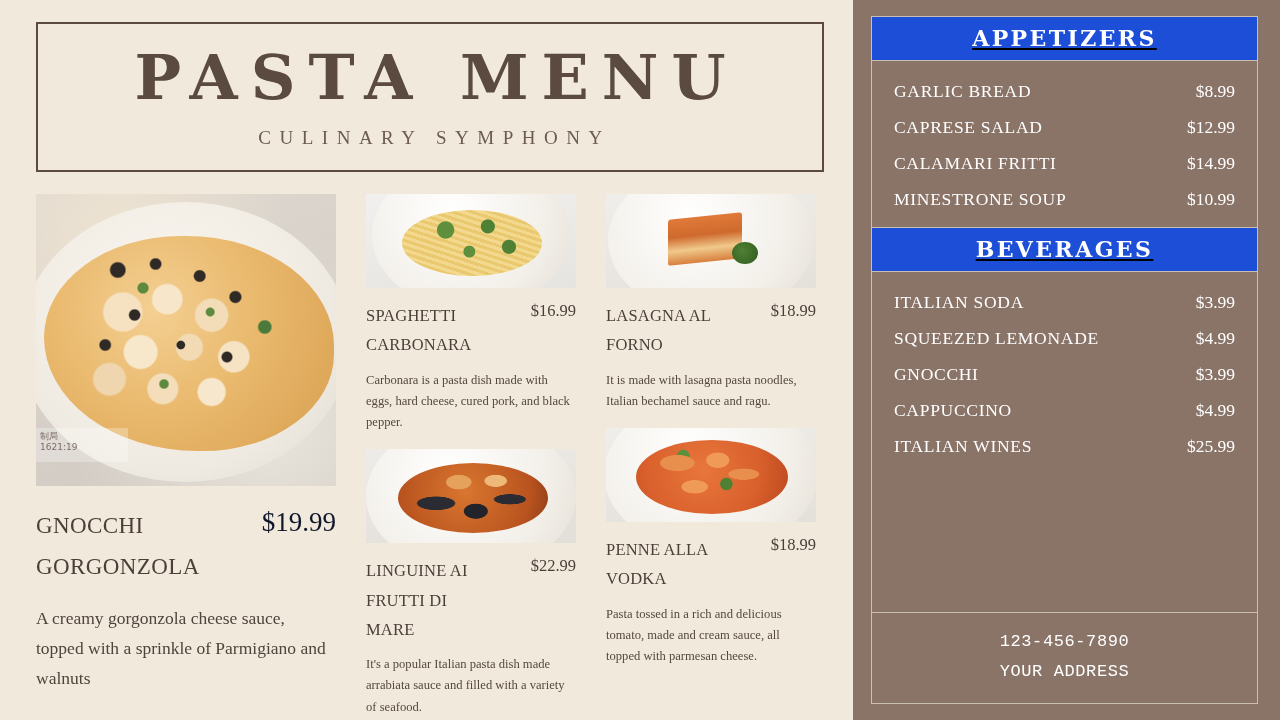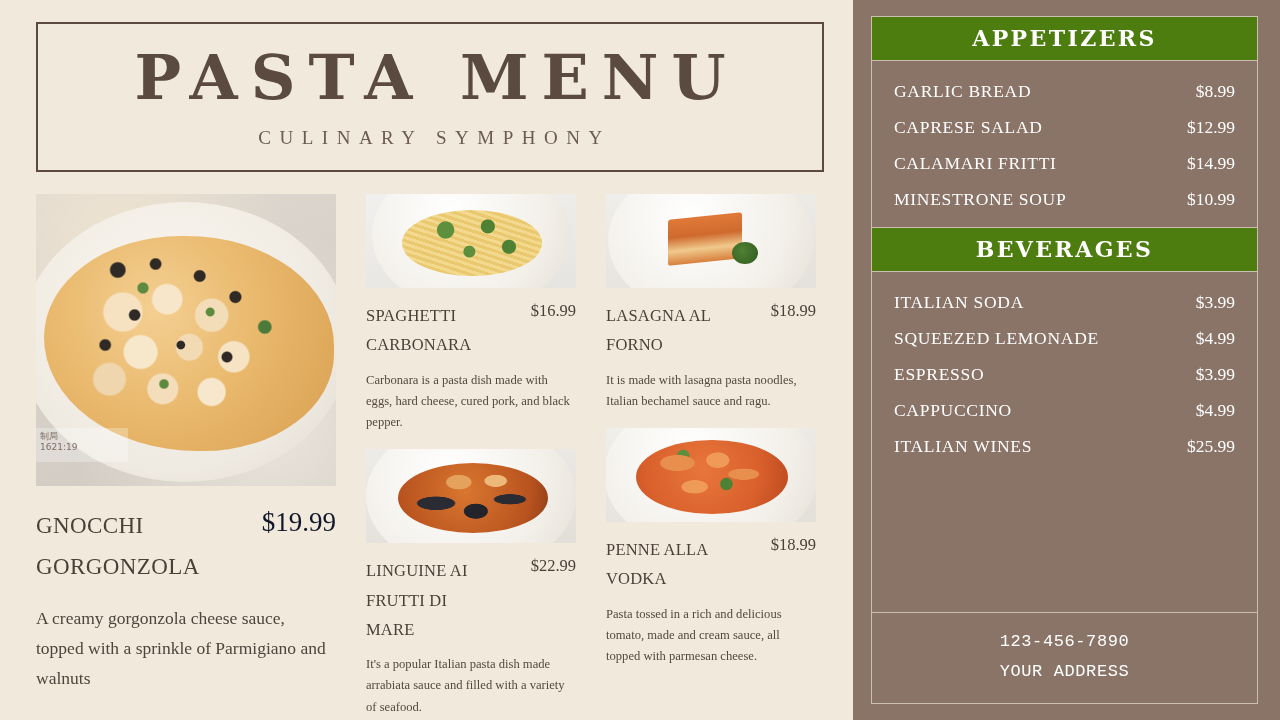--- a/index.html
+++ b/index.html
@@ -149,24 +149,25 @@
     background: #8a7468;
     padding: 16px 22px 16px 18px;
   }
   #right-inner {
     border: 1.5px solid #cbbfb4;
     height: 688px;
     display: flex;
     flex-direction: column;
   }
   .sec-header {
-    background: #4d7c0f;
+    background: #1d4ed8;
     border-bottom: 1.5px solid #cbbfb4;
     text-align: center;
     padding: 8px 0 9px;
+    text-decoration: underline;
   }
   .sec-header .sec-title {
     font-family: "DejaVu Serif", serif;
     font-weight: bold;
     font-size: 22px;
     letter-spacing: 2.4px;
     color: #ffffff;
   }
   .sec-body { padding: 12px 22px 10px 22px; }
   .menu-row {
@@ -365,21 +366,21 @@
       <div class="sec-body">
         <div class="menu-row">
           <div class="m-name">ITALIAN SODA</div>
           <div class="m-price">$3.99</div>
         </div>
         <div class="menu-row">
           <div class="m-name">SQUEEZED LEMONADE</div>
           <div class="m-price">$4.99</div>
         </div>
         <div class="menu-row">
-          <div class="m-name">ESPRESSO</div>
+          <div class="m-name">GNOCCHI</div>
           <div class="m-price">$3.99</div>
         </div>
         <div class="menu-row">
           <div class="m-name">CAPPUCCINO</div>
           <div class="m-price">$4.99</div>
         </div>
         <div class="menu-row">
           <div class="m-name">ITALIAN WINES</div>
           <div class="m-price">$25.99</div>
         </div>

